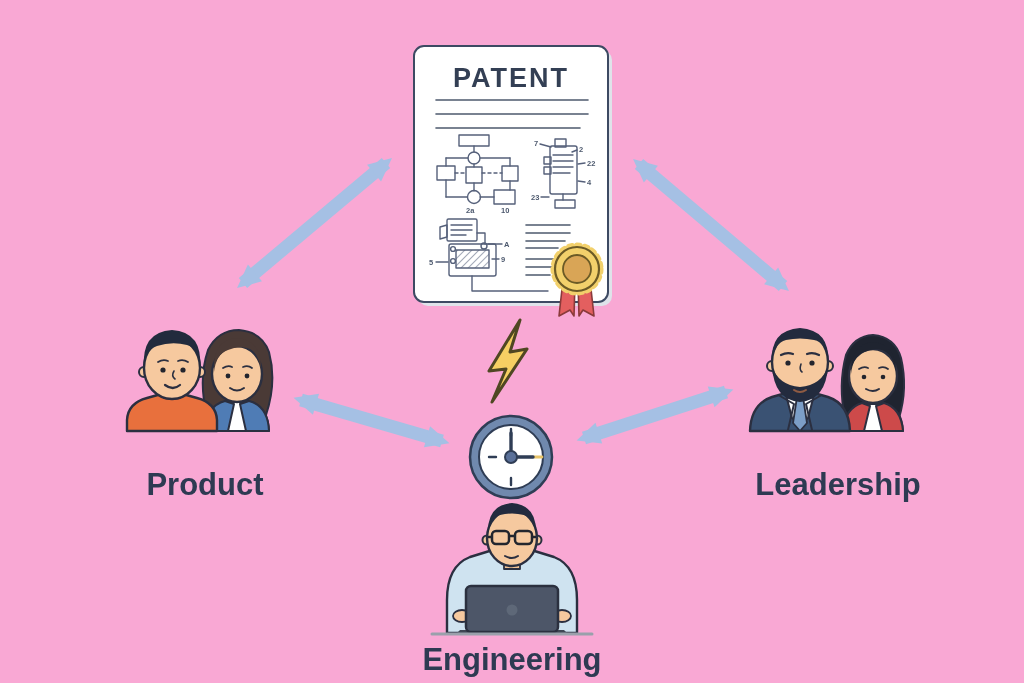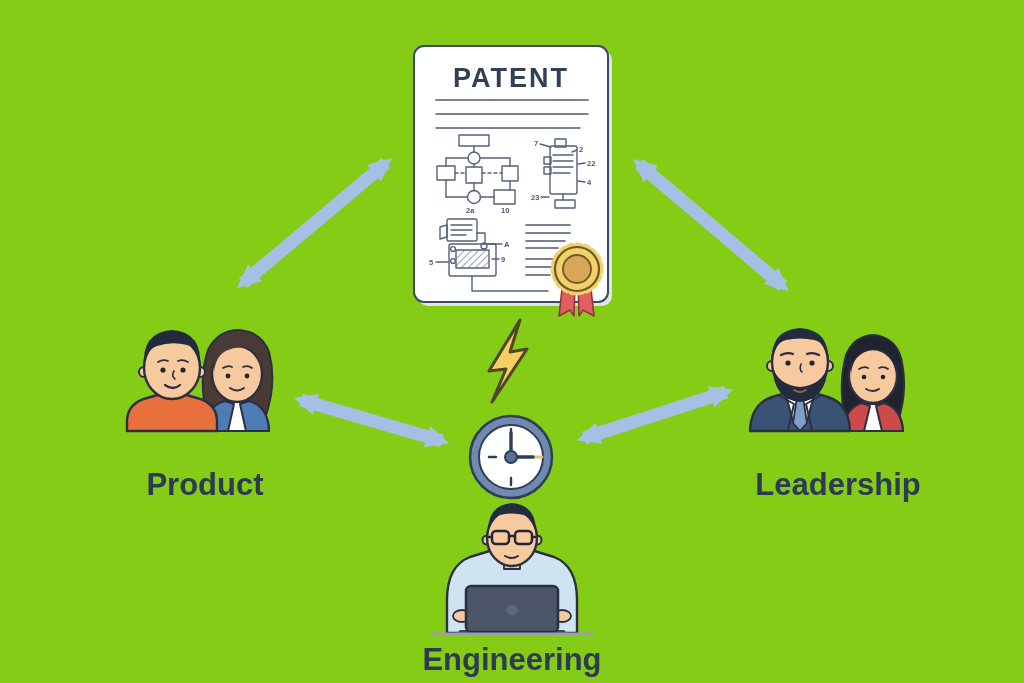--- a/index.html
+++ b/index.html
@@ -1,17 +1,17 @@
 <!DOCTYPE html>
 <html><head>
 <meta charset="utf-8">
 <style>
   html,body{margin:0;padding:0;}
   body{font-family:"Liberation Sans", sans-serif;}
-  .stage{position:relative;width:1024px;height:683px;background:#84cc16;overflow:hidden;}
+  .stage{position:relative;width:1024px;height:683px;background:#f9a8d4;overflow:hidden;}
   .stage svg{display:block;width:1024px;height:683px;}
   text{font-family:"Liberation Sans", sans-serif;}
   .big-label{font-size:31px;font-weight:700;fill:#2e3a52;}
   .patent-title{font-size:27px;font-weight:700;fill:#333f54;letter-spacing:2px;}
   .ref-num{font-size:7.5px;fill:#4d596e;font-weight:700;}
   .sketch{stroke:#55607a;stroke-width:1.4;fill:none;stroke-linecap:round;stroke-linejoin:round;}
   .docline{stroke:#4d596e;stroke-width:1.6;stroke-linecap:round;}
   .outline{stroke:#2b2f40;stroke-linejoin:round;stroke-linecap:round;}
 </style>
 </head>

